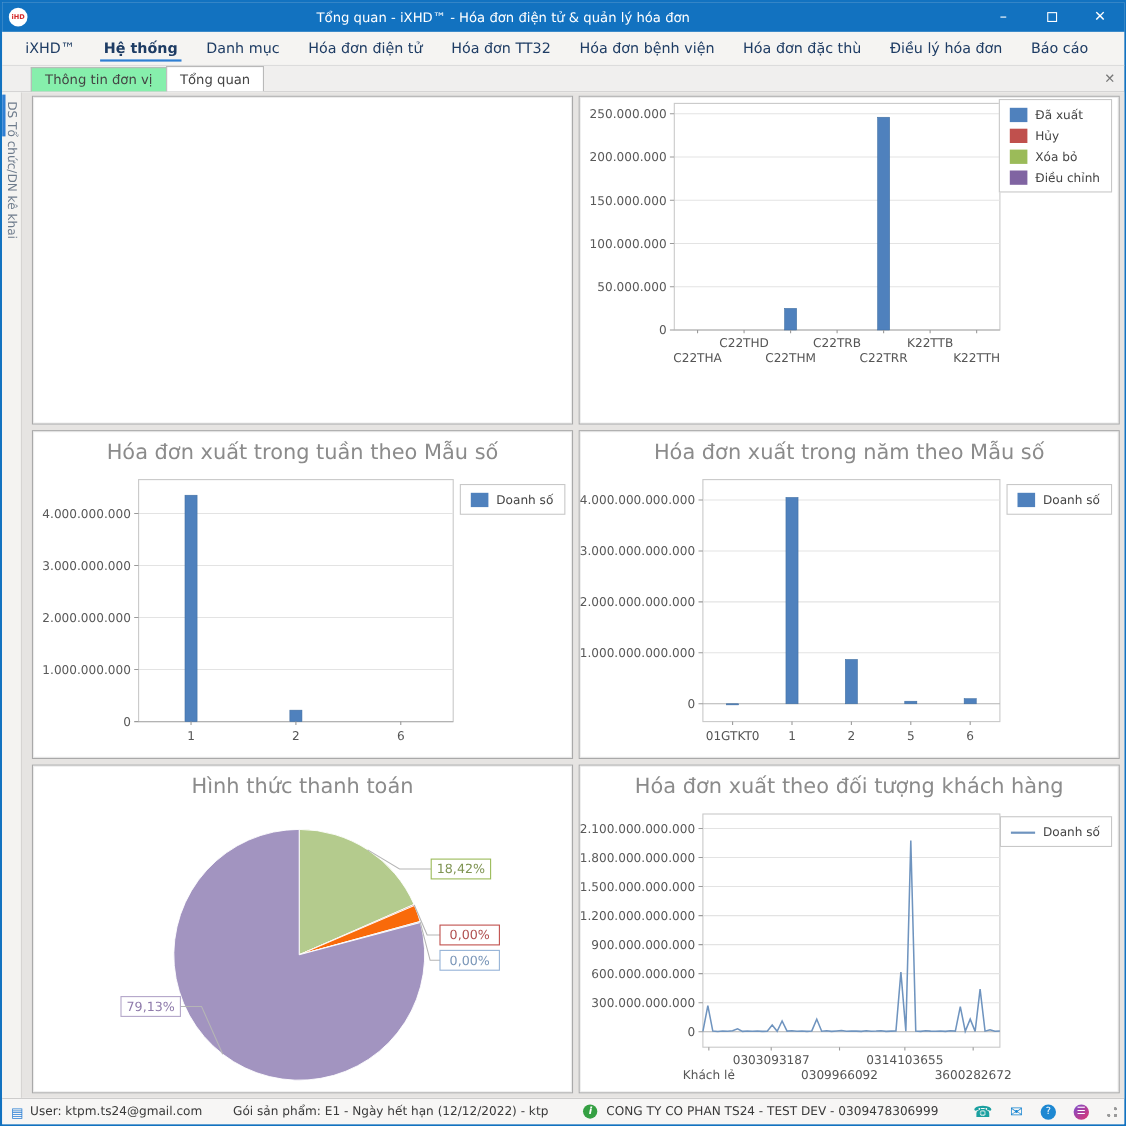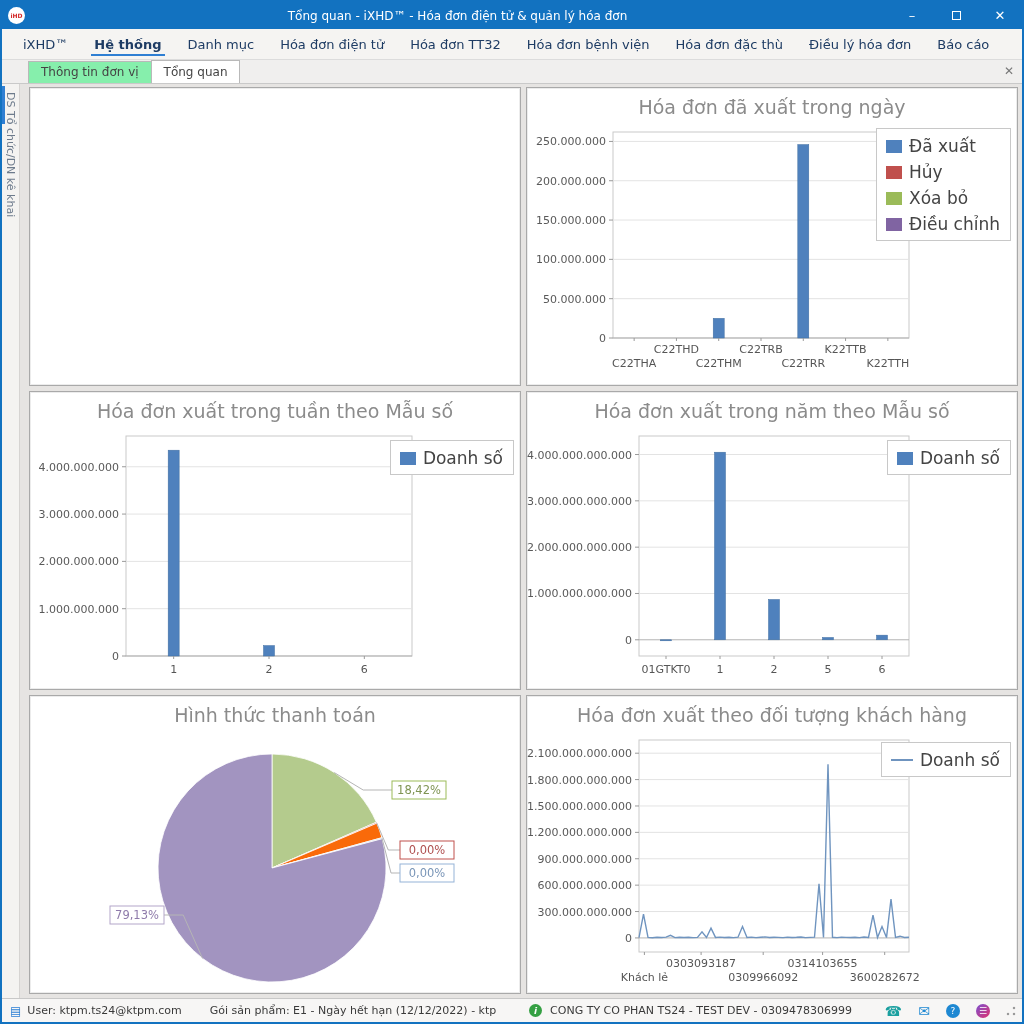--- a/index.html
+++ b/index.html
@@ -35,21 +35,21 @@
   .vstrip { width:18px; background:#f4f3f1; border-right:1px solid #d6d4d2; position:relative; }
   .vstrip .accent { position:absolute; left:0; top:2px; width:3px; height:38px; background:#2f7fd3; }
   .vstrip span { writing-mode:vertical-rl; display:block; margin:8px auto 0; color:#6d7b8c; font-size:11px; white-space:nowrap; }
   .grid { flex:1; display:grid; grid-template-columns:1fr 1fr; grid-template-rows:1fr 1fr 1fr; gap:5px; padding:3px 4px 4px 9px; background:#e6e4e2; min-height:0; }
   .panel { background:#fff; border:1px solid #a9a9a9; box-shadow:inset 0 0 0 1px #ececec; position:relative; overflow:hidden; }
   .chart-title { text-align:center; color:#8b8b8b; font-size:19px; padding-top:8px; height:38px; white-space:nowrap; }
   .chart-wrap { position:relative; }
   svg { display:block; }
 
   .legend { position:absolute; background:#fff; border:1px solid #c8c8c8; padding:7px 10px 6px 9px; display:flex; flex-direction:column; gap:6px; }
-  .legend-item { display:flex; align-items:center; gap:7px; font-size:17px; color:#444; white-space:nowrap; }
+  .legend-item { display:flex; align-items:center; gap:7px; font-size:11px; color:#444; white-space:nowrap; }
   .legend-swatch { width:16px; height:13px; flex:0 0 auto; }
   .legend-line { width:22px; height:2px; flex:0 0 auto; }
 
   
   .statusbar { height:24px; background:#f7f6f5; border-top:1px solid #c8c8c8; display:flex; align-items:center; padding:0 6px; flex:0 0 auto; font-size:11px; color:#3a3a3a; }
   .sb-ico { margin:0 6px 0 2px; font-size:12px; }
   .sb-file { color:#2b7fd4; }
   .sb-left { display:flex; align-items:center; }
   .sb-gap { width:28px; }
   .sb-center { flex:1; display:flex; align-items:center; justify-content:center; gap:8px; }
@@ -111,21 +111,20 @@
     <div class="vstrip">
       <div class="accent"></div>
       <span>DS Tổ chức/DN kê khai</span>
     </div>
 
     <div class="grid">
 
       <div class="panel"></div>
 
       <div class="panel">
-        <div class="chart-title">Hóa đơn đã xuất trong ngày</div>
         <div class="chart-wrap">
           <svg width="490" height="252">
               <rect x="86" y="6" width="296" height="206" fill="#ffffff" stroke="#c9c9c9" stroke-width="1"></rect>
               <line x1="86" x2="382" y1="212" y2="212" stroke="#b3b3b3"></line>
               <line x1="82" x2="86" y1="212" y2="212" stroke="#9a9a9a"></line>
               <text x="79" y="216" text-anchor="end" fill="#595959" font-size="11">0</text>
               <line x1="86" x2="382" y1="172.68702290076337" y2="172.68702290076337" stroke="#e3e3e3"></line>
               <line x1="82" x2="86" y1="172.68702290076337" y2="172.68702290076337" stroke="#9a9a9a"></line>
               <text x="79" y="176.68702290076337" text-anchor="end" fill="#595959" font-size="11">50.000.000</text>
               <line x1="86" x2="382" y1="133.37404580152673" y2="133.37404580152673" stroke="#e3e3e3"></line>
@@ -335,21 +334,21 @@
             </div>
         </div>
       </div>
 
     </div>
   </div>
 
   <div class="statusbar">
     <div class="sb-left">
       <span class="sb-ico sb-file">▤</span>
-      <span>User: ktpm.ts24@ktpm.com</span>
+      <span>User: ktpm.ts24@gmail.com</span>
       <span class="sb-gap"></span>
       <span>Gói sản phẩm: E1 - Ngày hết hạn (12/12/2022) - ktp</span>
     </div>
     <div class="sb-center">
       <span class="ico-circle ico-info">i</span>
       <span>CONG TY CO PHAN TS24 - TEST DEV - 0309478306999</span>
     </div>
     <div class="sb-right">
       <span class="ico-phone">☎</span>
       <span class="ico-mail">✉</span>

